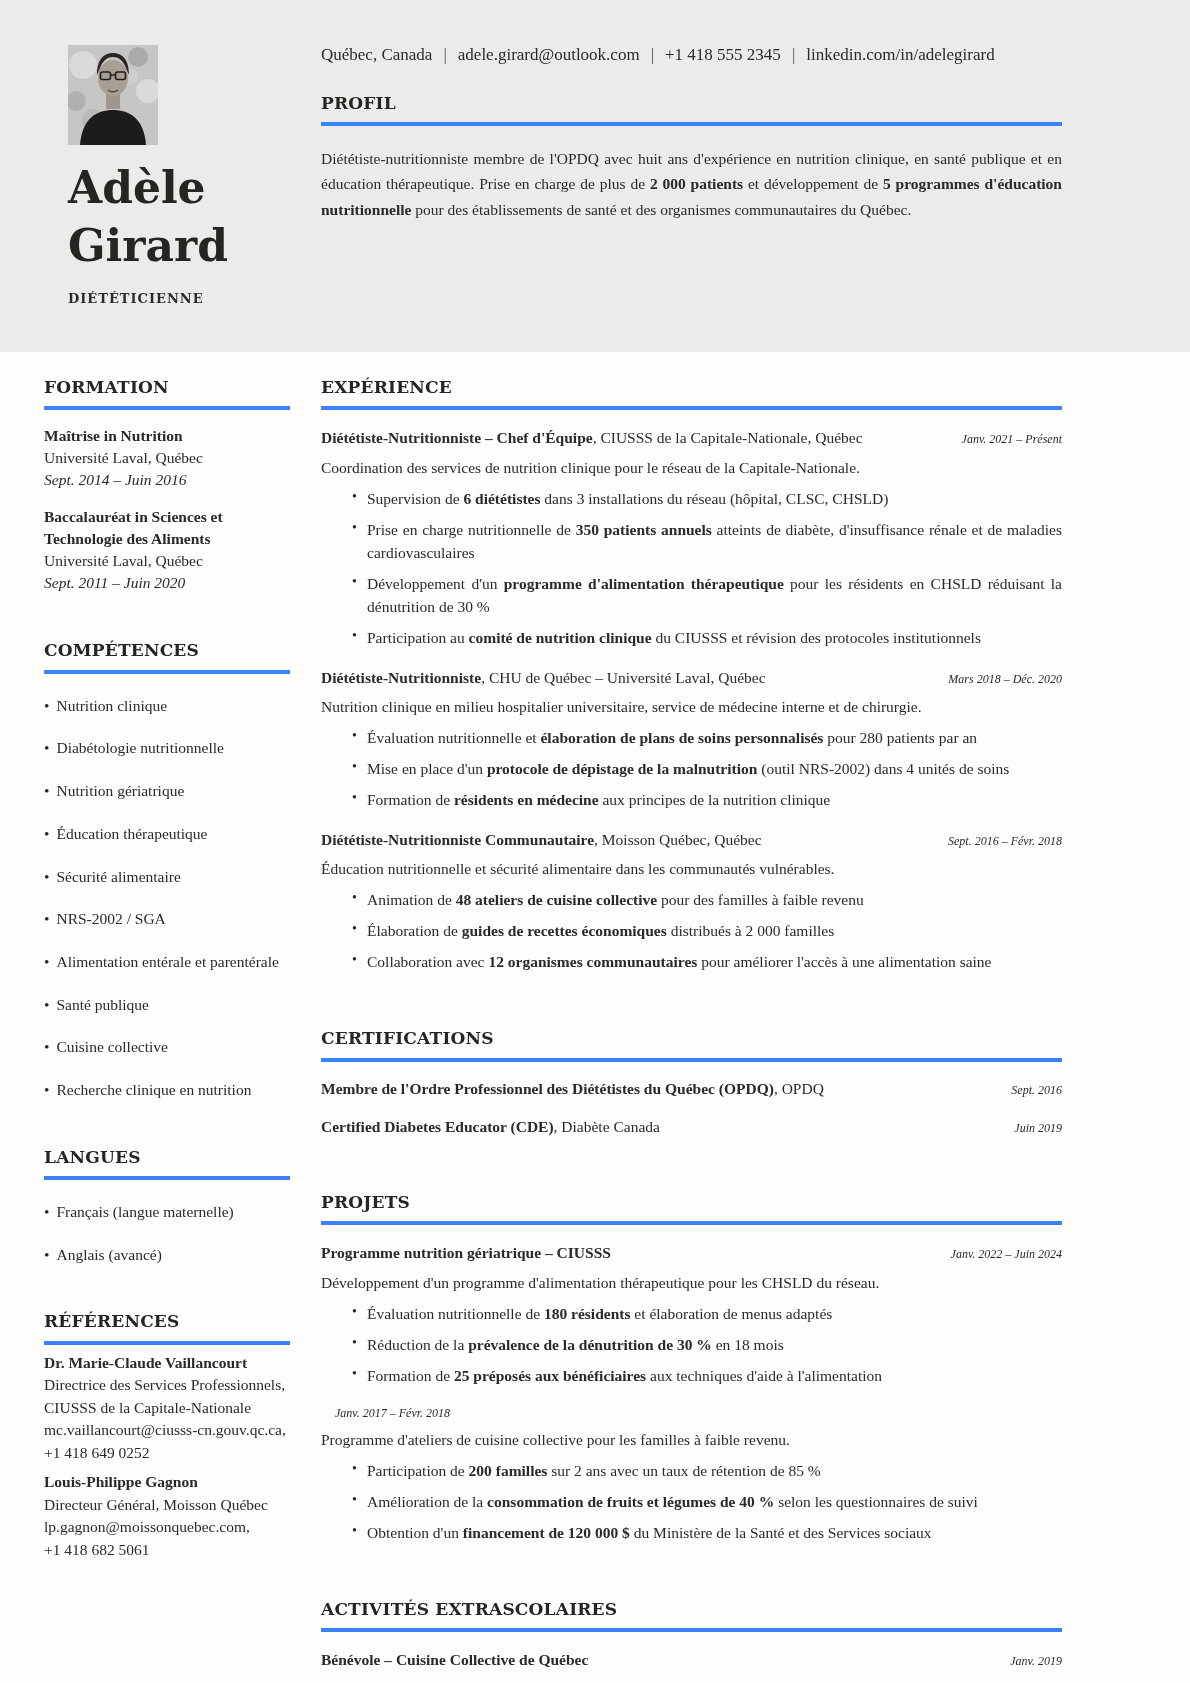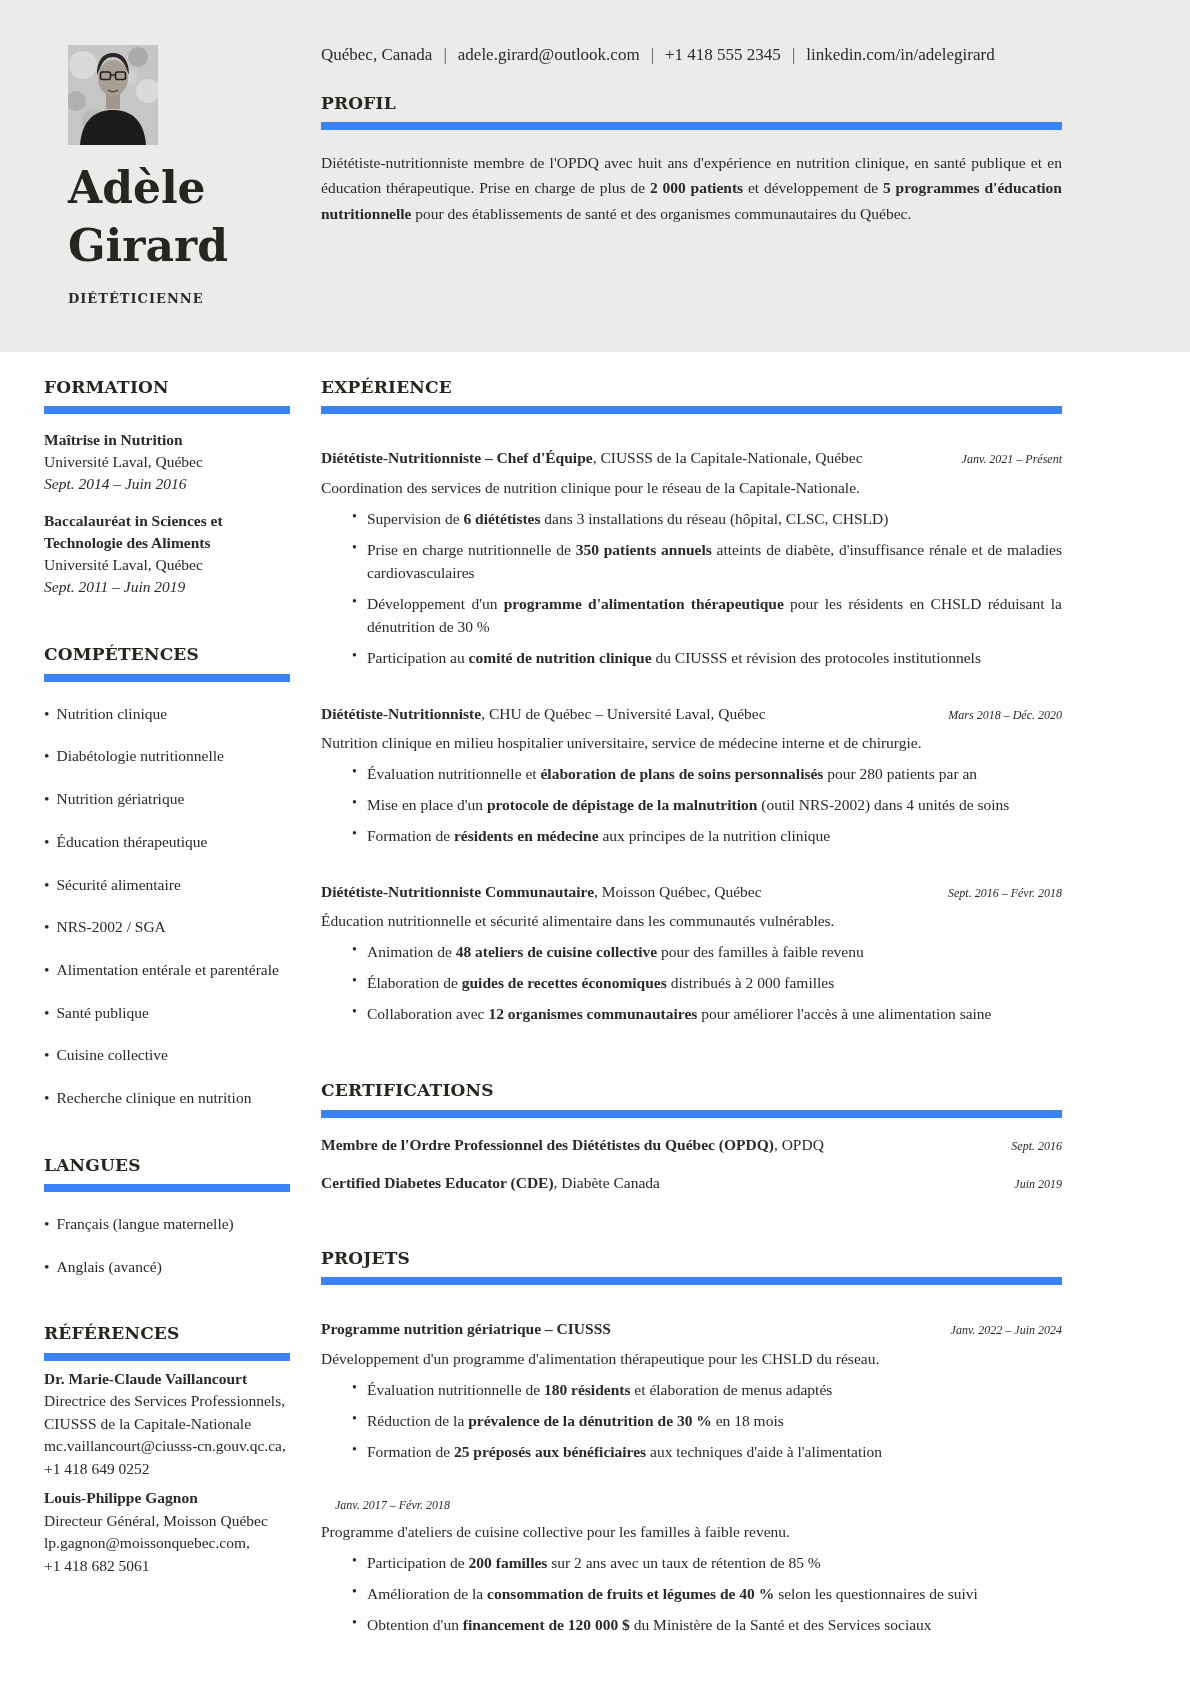--- a/index.html
+++ b/index.html
@@ -24,21 +24,21 @@
     font-family:"DejaVu Serif", serif;
     font-size:13px;font-weight:700;letter-spacing:1px;margin-top:14px;color:#2b2a28;
   }
   .band-right{flex:1;box-sizing:border-box;padding:42px 128px 0 0;}
   .contact{font-size:17px;white-space:nowrap;}
   .contact .sep{margin:0 11px;color:#55534f;}
   
   .sec-h{
     font-family:"DejaVu Serif", serif;
     font-size:17px;font-weight:700;letter-spacing:0.2px;color:#262522;
-    padding-bottom:9px;border-bottom:8px solid #3b82f6;line-height:1.2;
+    padding-bottom:9px;border-bottom:4px solid #3b82f6;line-height:1.2;
   }
   .band-right .sec-h{margin-top:25px;}
   .profil-body{margin:20px 0 0 0;line-height:1.65;text-align:justify;}
   
   .content{display:flex;box-sizing:border-box;padding:25px 128px 0 44px;}
   .sidebar{flex:0 0 246px;width:246px;}
   .main{flex:1;margin-left:31px;min-width:0;}
   
   .sb-sec{margin-top:46px;}
   .sb-sec:first-child{margin-top:0;}
@@ -47,21 +47,21 @@
   .edu-d{font-style:italic;}
   .sli{margin-top:21px;line-height:1.4;}
   .sli .dot{margin-right:7px;}
   .ref{margin-top:7px;line-height:1.45;}
   .ref-name{font-weight:700;}
   .ref-email{white-space:nowrap;}
   
   .m-sec{margin-top:0;}
   .m-sec + .m-sec{margin-top:54px;}
   .job{margin-top:16px;}
-  .jhead{display:flex;align-items:baseline;margin-top:32px;}
+  .jhead{display:flex;align-items:baseline;}
   .jtitle{flex:1;min-width:0;}
   .date{font-style:italic;font-size:12px;white-space:nowrap;margin-left:14px;color:#2b2a28;}
   .jsummary{margin-top:6px;}
   .bullets{margin-top:9px;}
   .bullet{position:relative;margin:0 0 8px 29px;padding-left:17px;line-height:1.48;text-align:justify;}
   .bullet .dot{position:absolute;left:2px;top:-1px;font-size:14px;}
   .crow{display:flex;align-items:baseline;margin-top:15px;}
   .ctext{flex:1;min-width:0;}
   .act-body{margin-top:6px;text-align:justify;line-height:1.6;}
 </style>
@@ -108,21 +108,21 @@
     <section class="sb-sec">
       <div class="sec-h">FORMATION</div>
       <div class="edu">
         <div class="edu-t">Maîtrise in Nutrition</div>
         <div>Université Laval, Québec</div>
         <div class="edu-d">Sept. 2014 – Juin 2016</div>
       </div>
       <div class="edu">
         <div class="edu-t">Baccalauréat in Sciences et Technologie des Aliments</div>
         <div>Université Laval, Québec</div>
-        <div class="edu-d">Sept. 2011 – Juin 2019</div>
+        <div class="edu-d">Sept. 2011 – Juin 2020</div>
       </div>
     </section>
 
     <section class="sb-sec">
       <div class="sec-h">COMPÉTENCES</div>
       <div class="sli"><span class="dot">•</span><span>Nutrition clinique</span></div>
       <div class="sli"><span class="dot">•</span><span>Diabétologie nutritionnelle</span></div>
       <div class="sli"><span class="dot">•</span><span>Nutrition gériatrique</span></div>
       <div class="sli"><span class="dot">•</span><span>Éducation thérapeutique</span></div>
       <div class="sli"><span class="dot">•</span><span>Sécurité alimentaire</span></div>

